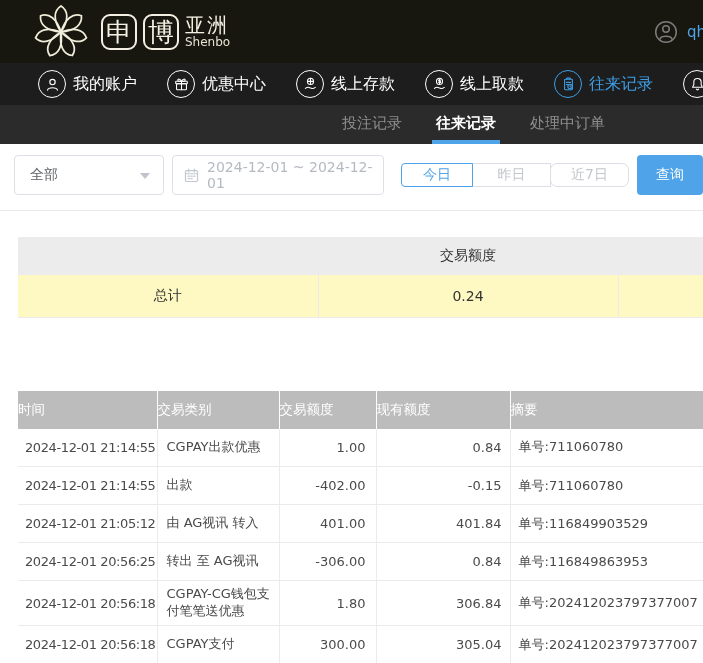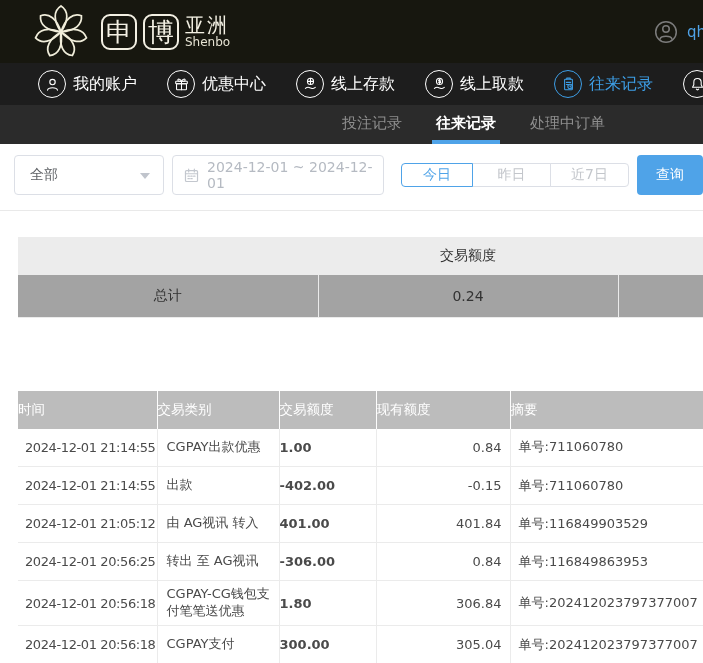--- a/index.html
+++ b/index.html
@@ -44,43 +44,43 @@
     border-left:5px solid transparent; border-right:5px solid transparent; border-top:6px solid #c0c4cc; }
   .date-input { margin-left:8px; width:227px; height:40px; border:1px solid #dcdfe6; border-radius:4px;
     display:flex; align-items:center; padding-left:10px; font-size:14px; color:#b5bac2; background:#fff; cursor:pointer; }
   .cal-ic { width:17px; height:17px; color:#c3c7ce; margin-right:7px; flex:0 0 auto; }
   .btn-group { display:inline-flex; margin-left:17px; }
   .qbtn { height:24px; background:#fff; border:1px solid #dcdfe6; font-size:14px; color:#c3c6cb;
     display:flex; align-items:center; justify-content:center; cursor:pointer; margin-left:-1px; position:relative; }
   .qbtn:first-child { margin-left:0; border-radius:4px 0 0 4px; }
   .qbtn:last-child { border-radius:0 4px 4px 0; }
   .qbtn.active { border-color:#4fa3e8; color:#4fa3e8; z-index:2; }
-  .qbtn.w1{width:72px;} .qbtn.w2{width:79px;} .qbtn.w3{width:79px;}
+  .qbtn.w1{width:72px;} .qbtn.w2{width:79px;} .qbtn.w3{width:79px;border-radius:7px;}
   .search-btn { margin-left:8px; height:40px; padding:8px 19px; background:#4fa3e8; color:#fff; font-size:14px;
     border:none; border-radius:4px; display:flex; align-items:center; cursor:pointer; white-space:nowrap; flex:0 0 auto; }
 
   .hr-line { height:1px; background:#e9e9e9; margin-top:13px; }
 
   
   .sum-table { margin:26px 0 0 18px; width:900px; border-collapse:collapse; table-layout:fixed; font-size:14px; color:#333; }
   .sum-table .shead td { background:#ececec; height:38px; text-align:center; }
-  .sum-table .sbody td { height:42px; text-align:center; border-bottom:1px solid #ebebeb; background:#a3a3a3; }
+  .sum-table .sbody td { height:42px; text-align:center; border-bottom:1px solid #ebebeb; background:#fef9c3; }
   .sum-table .sbody td.divR { border-right:1px solid #ebebeb; }
 
   
   .tx-table { margin:73px 0 0 18px; width:752px; border-collapse:collapse; table-layout:fixed;
     font-size:13px; color:#4a4a4a; }
   .tx-table thead td { background:#bcbcbc; color:#fff; height:38px; text-align:left; font-size:13.5px;
     border-right:1px solid #fdfdfd; }
   .tx-table thead td:last-child { border-right:none; }
   .tx-table tbody td { height:38px; border-bottom:1px solid #ebebeb; border-right:1px solid #ebebeb; background:#fff; }
   .tx-table tbody td:last-child { border-right:none; }
   .td-time { padding-left:7px; letter-spacing:-0.4px; white-space:nowrap; }
   .td-type { padding:3px 6px 3px 9px; line-height:1.3;margin-left:40px; }
-  .td-amt  { text-align:left; padding-right:10px;font-weight:bold; }
+  .td-amt  { text-align:right; padding-right:10px; }
   .td-bal  { text-align:right; padding-right:8px; }
   .td-memo { padding-left:8px; white-space:nowrap; }
   tr.tall td { height:45px; }
 </style>
 </head>
 <body>
 
 <div class="screen">
 
   <div class="top-header">

